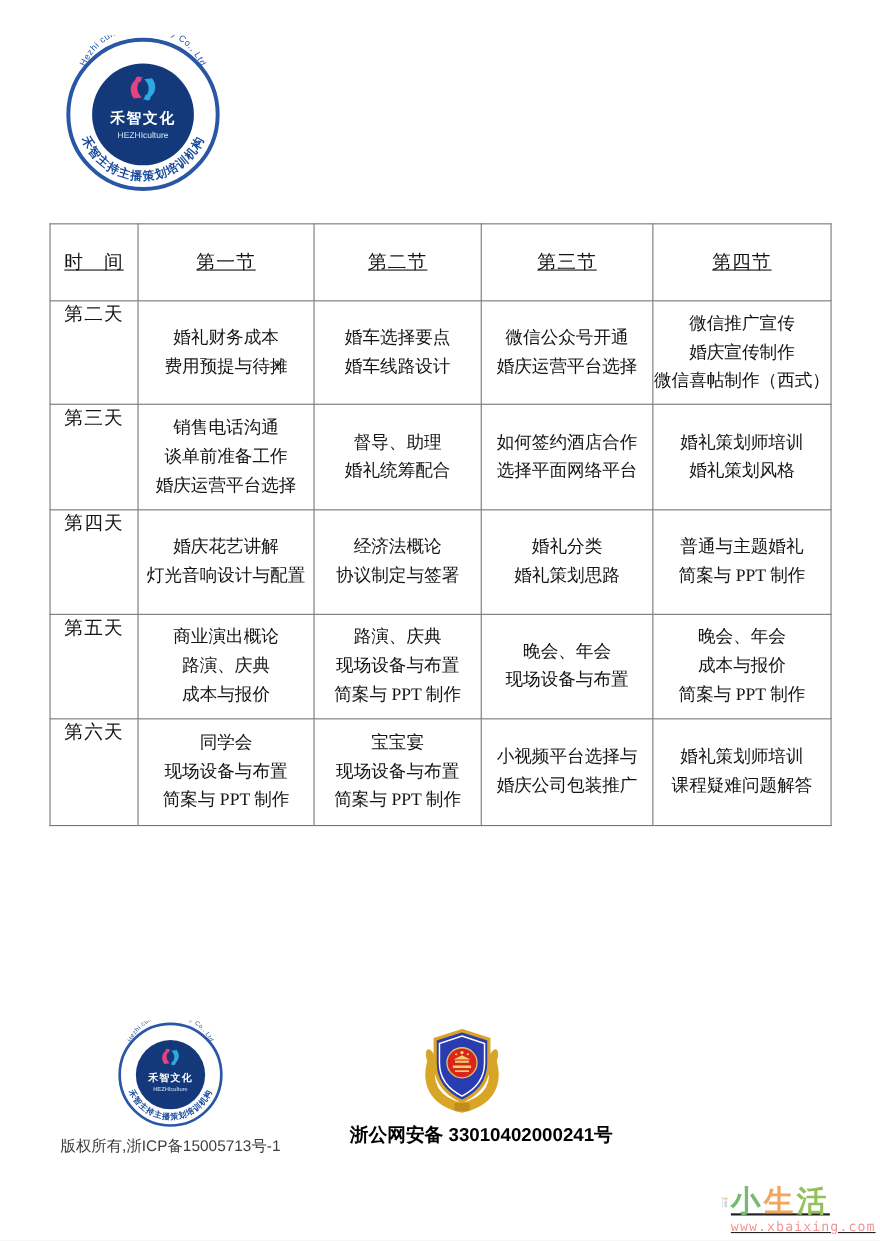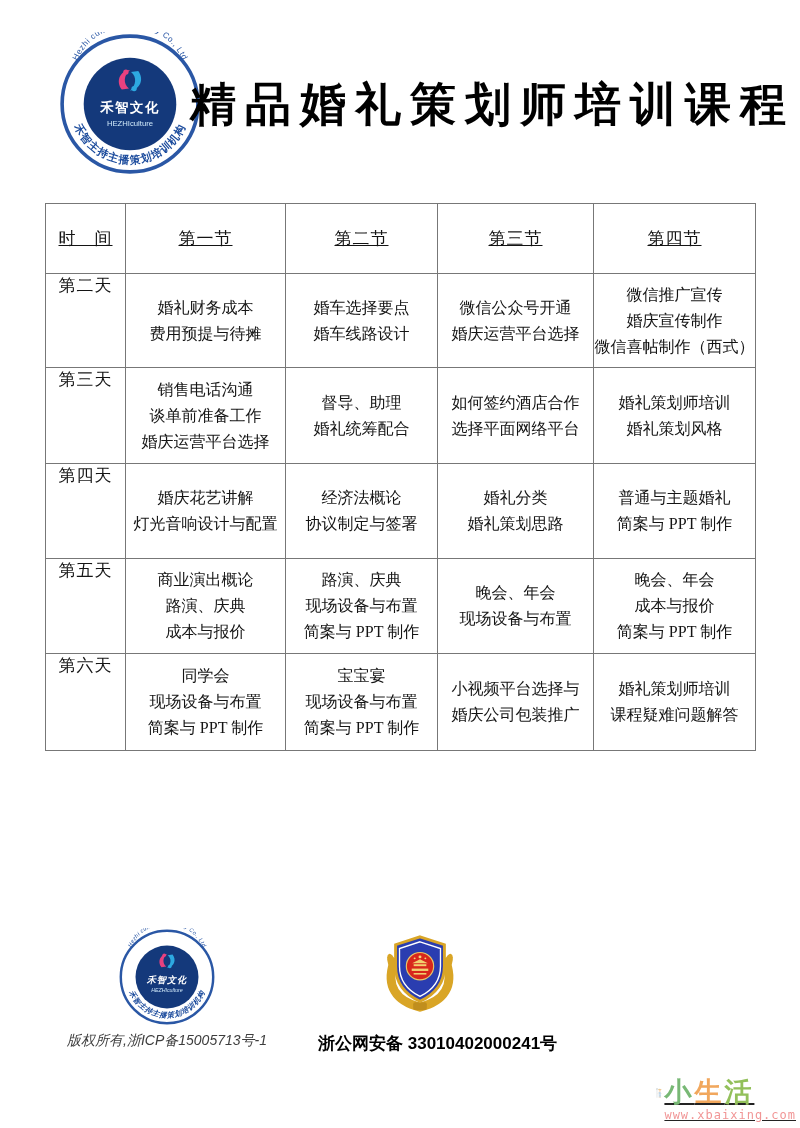--- a/index.html
+++ b/index.html
@@ -24,24 +24,24 @@
     border:1px solid #777;text-align:center;color:#141414;
     overflow:hidden;padding:0;
   }
   table.course th{font-size:17px;font-weight:normal;height:69px;vertical-align:middle;letter-spacing:1px;text-decoration:underline;}
   td.day{font-size:17px;vertical-align:top;padding-top:23px;letter-spacing:1px;}
   td.cell{font-size:16px;line-height:26px;vertical-align:middle;white-space:pre-line;}
   tr.r0{height:96px;} tr.r1{height:94px;} tr.r2{height:96px;}
   tr.r3{height:95px;} tr.r4{height:95px;} tr.r5{height:97px;margin-top:32px;}
   
   .foot-block{position:absolute;text-align:center;font-family:"Liberation Sans","DejaVu Sans",sans-serif;}
-  .fb-copy{left:42px;top:928px;width:250px;font-style:italic;}
+  .fb-copy{left:30px;top:928px;width:250px;}
   .fb-copy .txt{margin-top:2px;font-size:14px;color:#3d3d3d;}
   .fb-police{left:318px;top:933px;width:204px;}
-  .fb-police .txt{margin-top:15px;font-size:17px;font-weight:bold;color:#000;white-space:nowrap;}
+  .fb-police .txt{margin-top:2px;font-size:17px;font-weight:bold;color:#000;white-space:nowrap;}
   .fb-baidu{left:588px;top:940px;width:150px;}
   .fb-baidu .cn{margin-top:4px;font-size:18px;color:#4d4d4d;letter-spacing:3px;}
   .fb-baidu .en{margin-top:1px;font-size:8px;color:#b3b3b3;letter-spacing:1px;}
   .fb-baidu .cert{margin-top:6px;font-size:19px;font-weight:bold;color:#0d0d0d;letter-spacing:2px;}
   
   .watermark{position:absolute;left:656px;top:1064px;width:140px;height:60px;opacity:.92;}
   .wm-row{display:flex;align-items:flex-end;text-decoration:underline;}
   .wm-text{margin-left:2px;}
   .wm-brand{font-size:27px;font-weight:bold;line-height:30px;letter-spacing:3px;
     font-family:"Liberation Sans","DejaVu Sans",sans-serif;}
@@ -72,21 +72,20 @@
         <path d="M62 56 C56 48 60 38 70 37 C64 42 63 50 69 55 Z" fill="#e8417f"></path>
         <path d="M78 38 C84 46 80 56 70 57 C76 52 77 44 71 39 Z" fill="#2da9e1"></path>
         <circle cx="66" cy="39" r="2.6" fill="#e8417f"></circle>
         <circle cx="74" cy="55" r="2.6" fill="#2da9e1"></circle>
         <text x="70" y="78" text-anchor="middle" font-size="13" font-weight="bold" fill="#ffffff" letter-spacing="1.5">禾智文化</text>
         <text x="70" y="91" text-anchor="middle" font-size="7.5" fill="#cfe8f9" font-family="Liberation Sans, sans-serif">HEZHIculture</text>
       </g>
     </svg>
   </div>
 
-  <div class="page-title">精品婚礼策划师培训课程</div>
 
   <table class="course">
     <colgroup>
       <col style="width:80px">
         <col style="width:160px">
         <col style="width:152px">
       <col style="width:156px">
         <col style="width:162px">
     </colgroup>
     <tbody>

